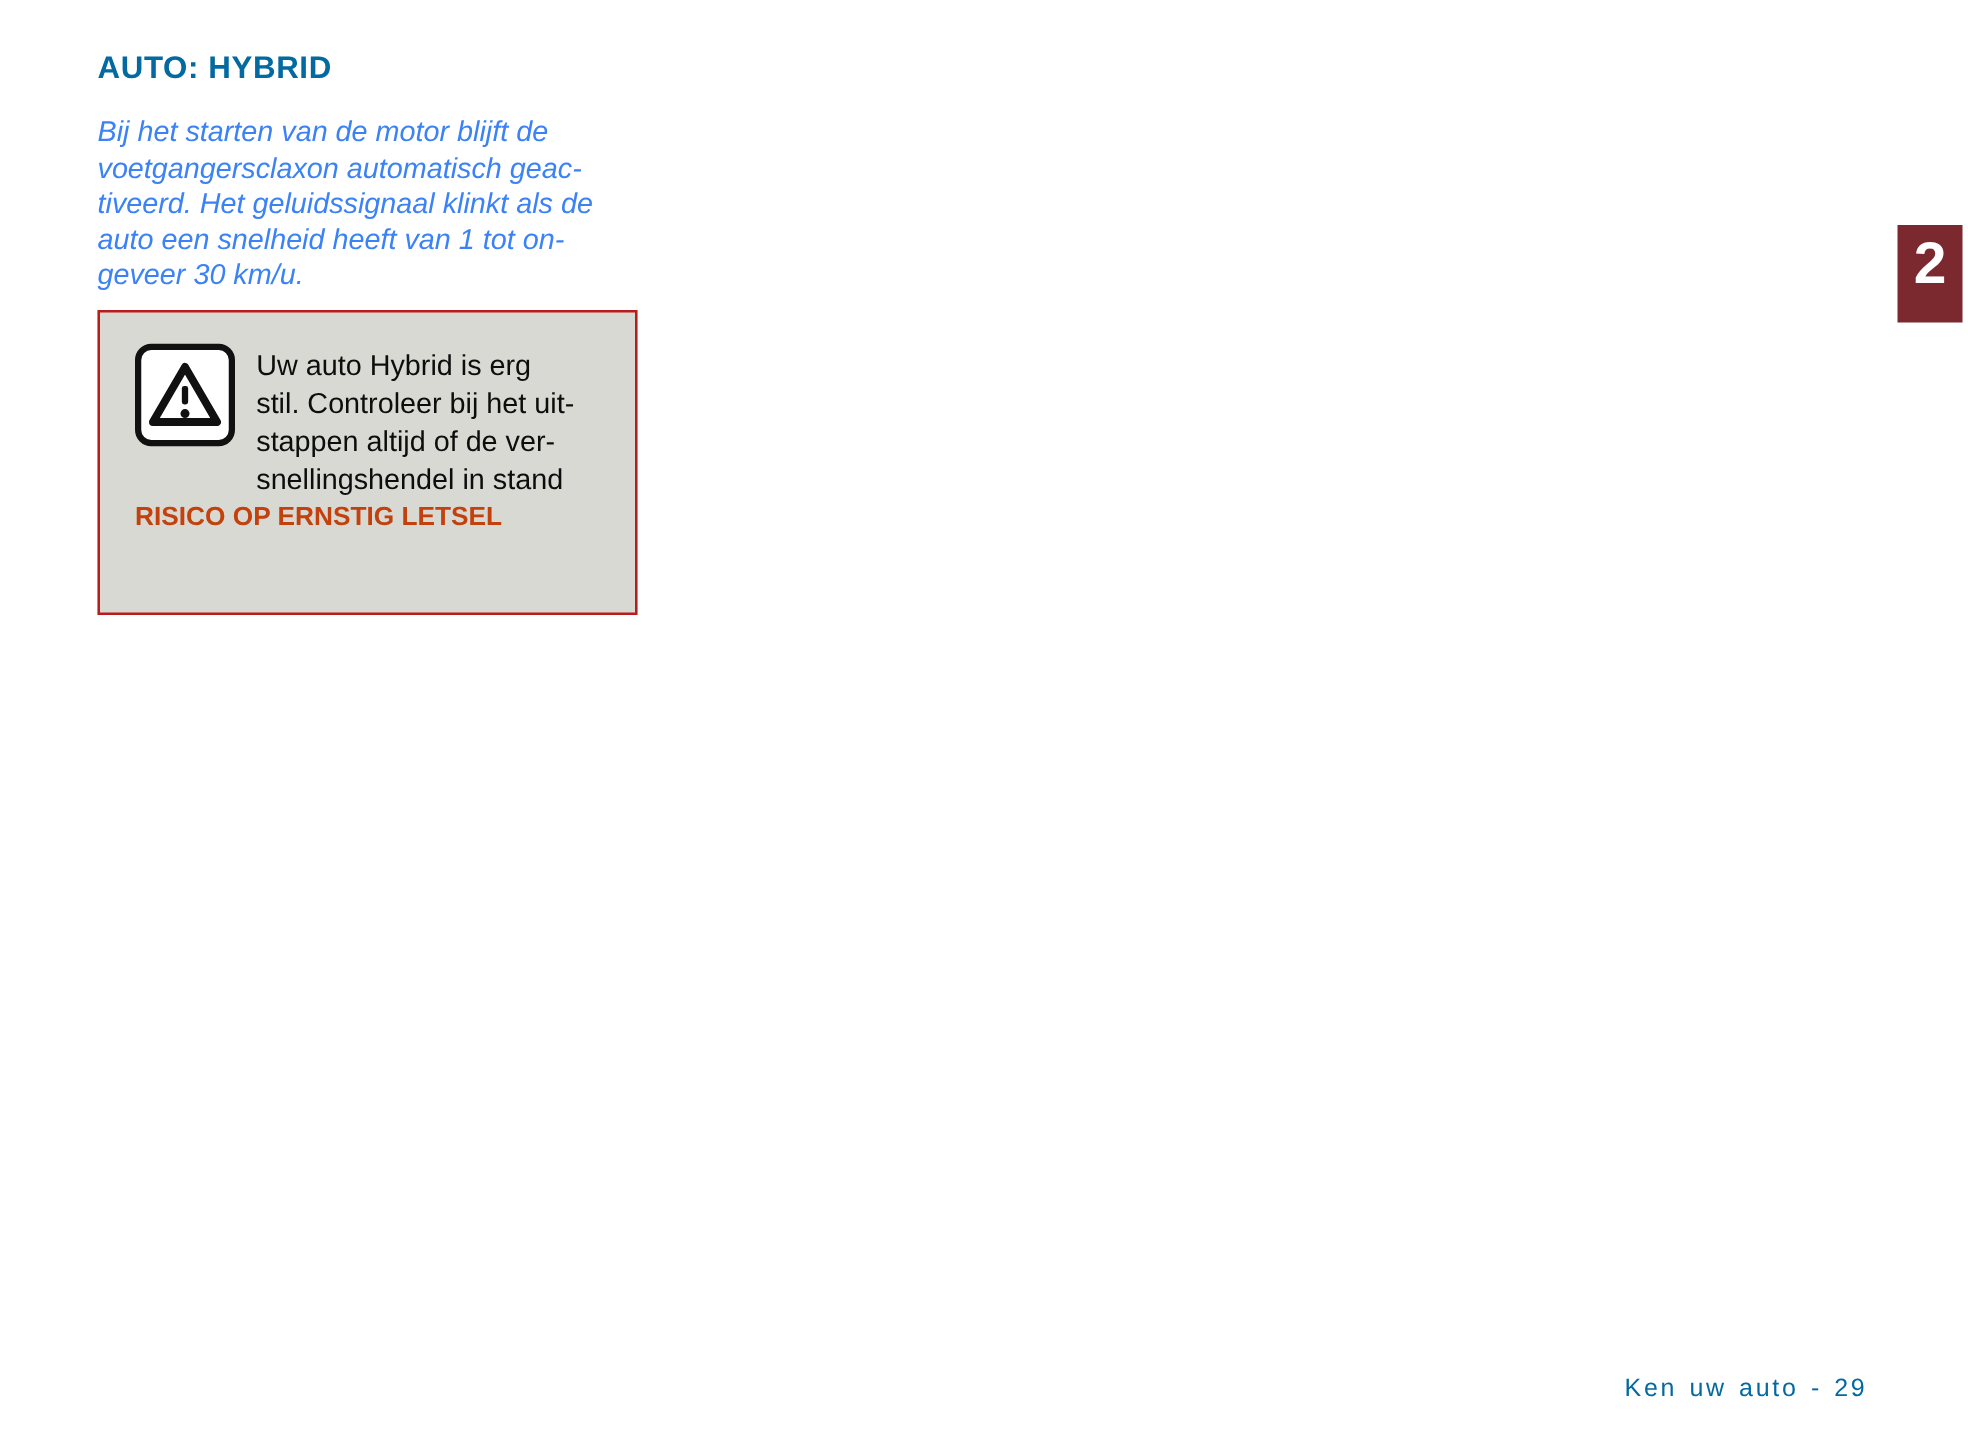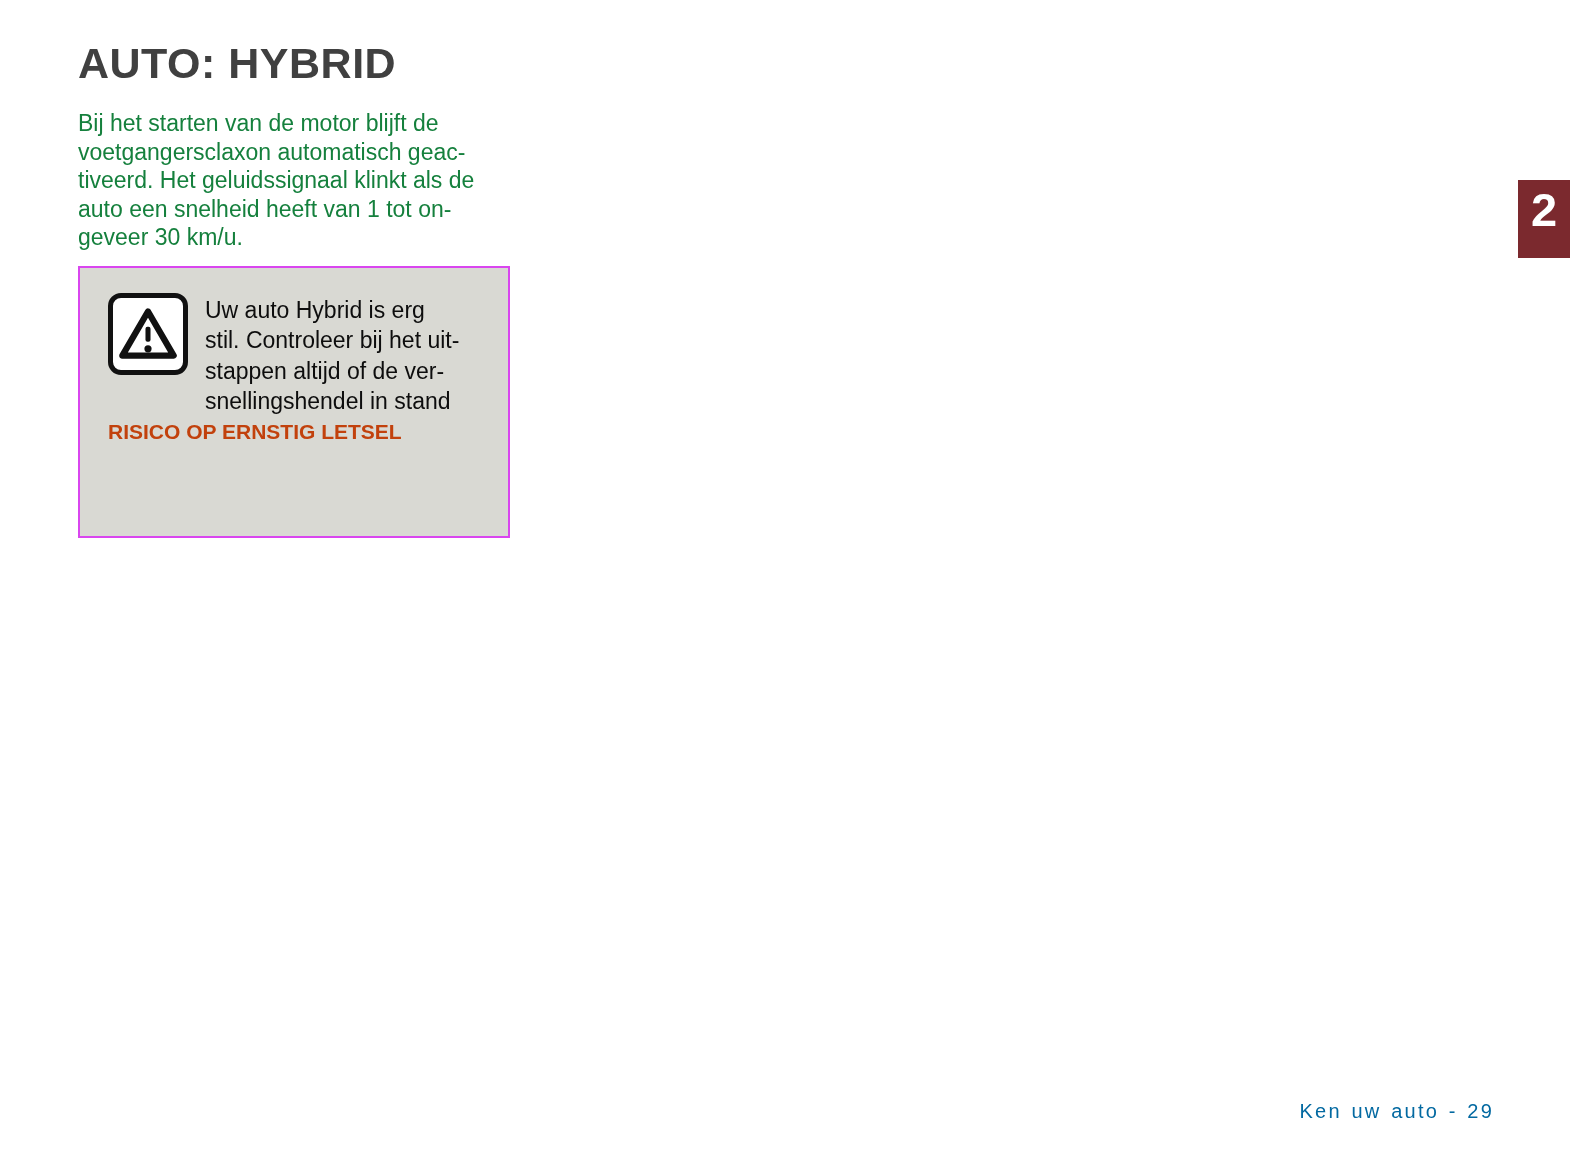--- a/index.html
+++ b/index.html
@@ -11,41 +11,42 @@
     overflow: hidden;
   }
   .page { position: relative; width: 1574px; height: 1165px; background: #ffffff; }
 
   .content {
     position: absolute;
     left: 78px; top: 42px;
     width: 436px;
   }
   .page-title {
-    font-size: 43px;
+    font-size: 25px;
     font-weight: bold;
     letter-spacing: 0.5px;
     line-height: 1.0;
     margin-bottom: 24px;
-    color: #404040;
+    color: #0369a1;
   }
   .body-text {
     font-size: 23px;
     line-height: 28.5px;
     white-space: pre-line;
     margin-bottom: 8px;
-    color: #15803d;
+    color: #3b82f6;
+    font-style: italic;
   }
 
   .warning-box {
     margin-top: 14px;
     width: 432px;
-    height: 272px;
+    height: 244px;
     background: #d9d9d3;
-    border: 2px solid #d946ef;
+    border: 2px solid #b91c1c;
     padding: 25px 24px 0 28px;
   }
   .warning-top { display: flex; align-items: flex-start; }
   .warning-icon {
     flex: 0 0 auto;
     width: 80px; height: 82px;
     background: #ffffff;
     border: 5px solid #111111;
     border-radius: 13px;
     display: flex; align-items: center; justify-content: center;

